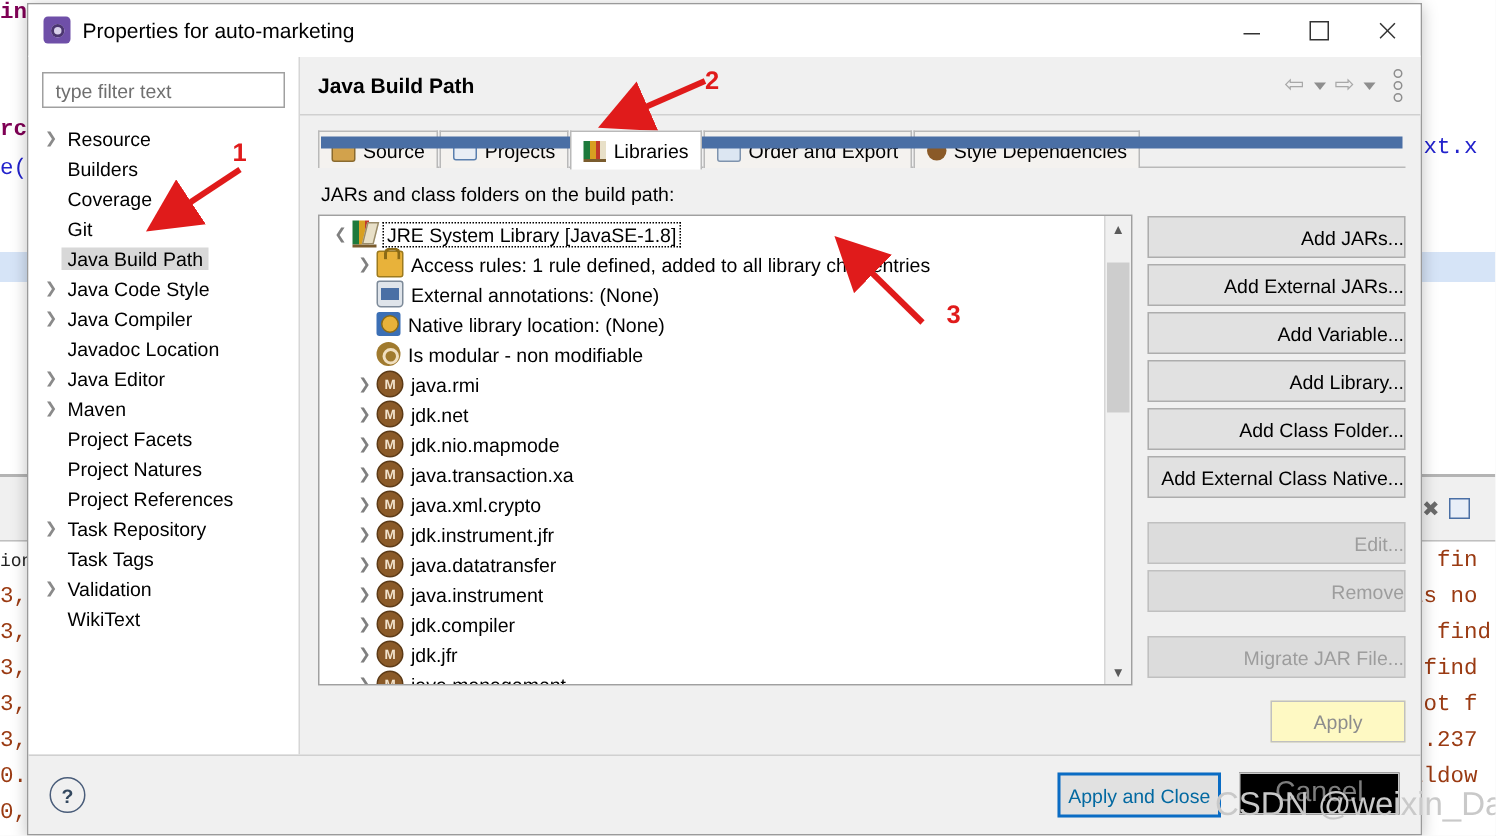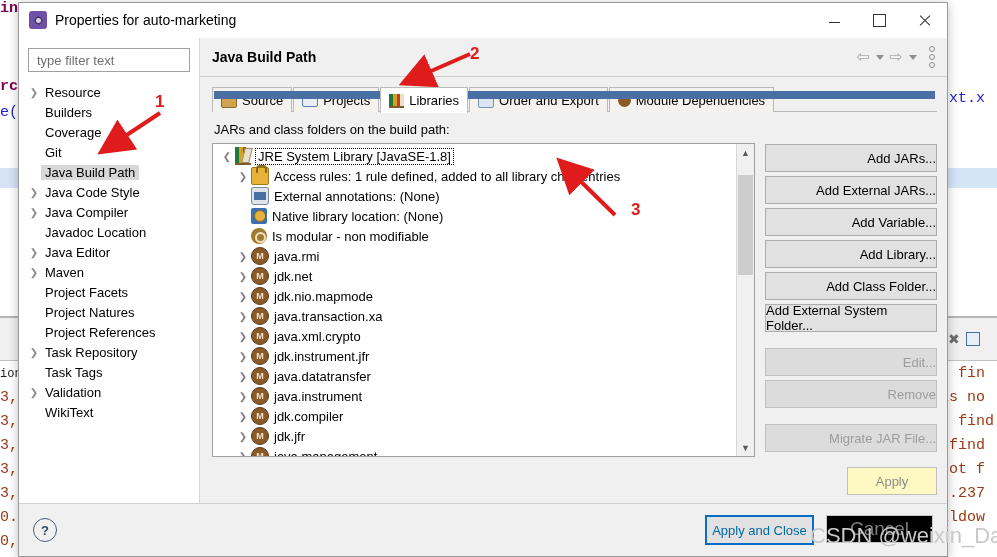--- a/index.html
+++ b/index.html
@@ -386,21 +386,21 @@
           <div class="tab active">
             <span style="display:inline-block;width:15px;height:12px;background:linear-gradient(to right,#1d7a3c 0 4px,#d8a021 4px 8px,#c0392b 8px 11px,#e8e0c8 11px 15px);border-bottom:2px solid #7a5c2e;"></span>
             <span>Libraries</span>
           </div>
           <div class="tab">
             <span style="width:14px;height:13px;background:#dce6f2;border:1px solid #7f93ad;border-radius:2px;"></span>
             <span>Order and Export</span>
           </div>
           <div class="tab">
             <span style="width:13px;height:13px;background:#8a5a28;border-radius:50%;"></span>
-            <span>Module Dependencies</span>
+            <span>Style Dependencies</span>
           </div>
         </div>
         <div class="tabs-underline"></div>
 
         <div class="panel">
           <div class="panel-label">JARs and class folders on the build path:</div>
 
           <div class="panel-row">
 
             <div class="treebox">
@@ -513,21 +513,21 @@
               <div class="btn">
                 <span>Add Variable...</span>
               </div>
               <div class="btn">
                 <span>Add Library...</span>
               </div>
               <div class="btn">
                 <span>Add Class Folder...</span>
               </div>
               <div class="btn">
-                <span>Add External System Folder...</span>
+                <span>Add External Class Native...</span>
               </div>
               <div class="gap"></div>
               <div class="btn dis">
                 <span>Edit...</span>
               </div>
               <div class="btn dis">
                 <span>Remove</span>
               </div>
               <div class="gap"></div>
               <div class="btn dis">

